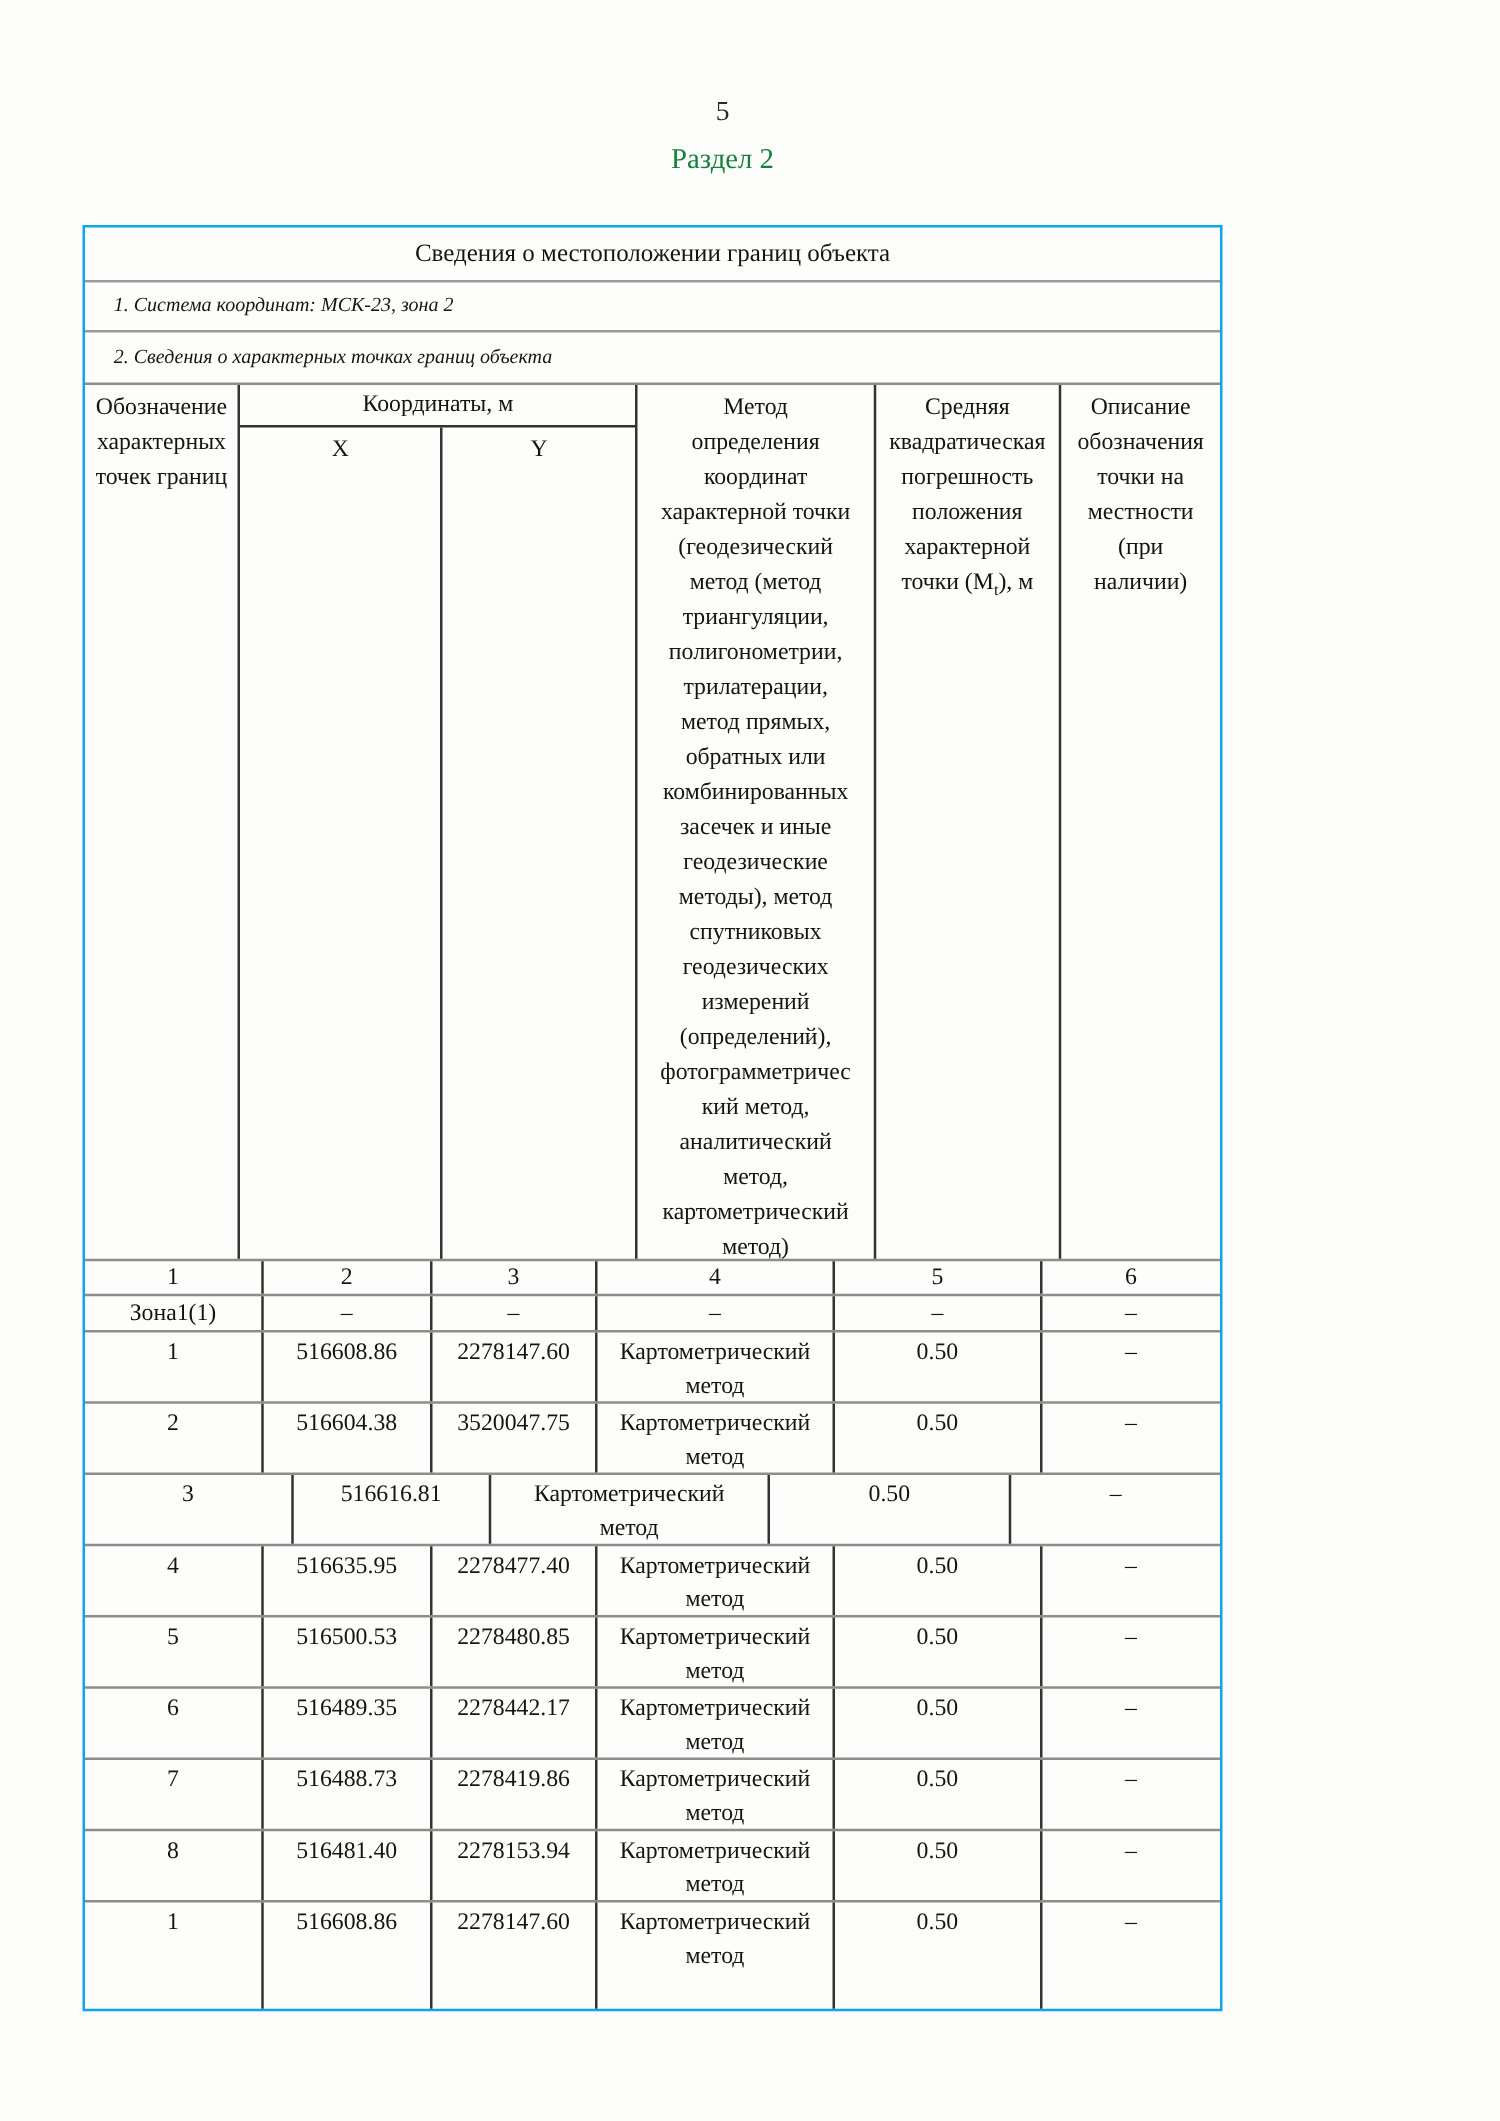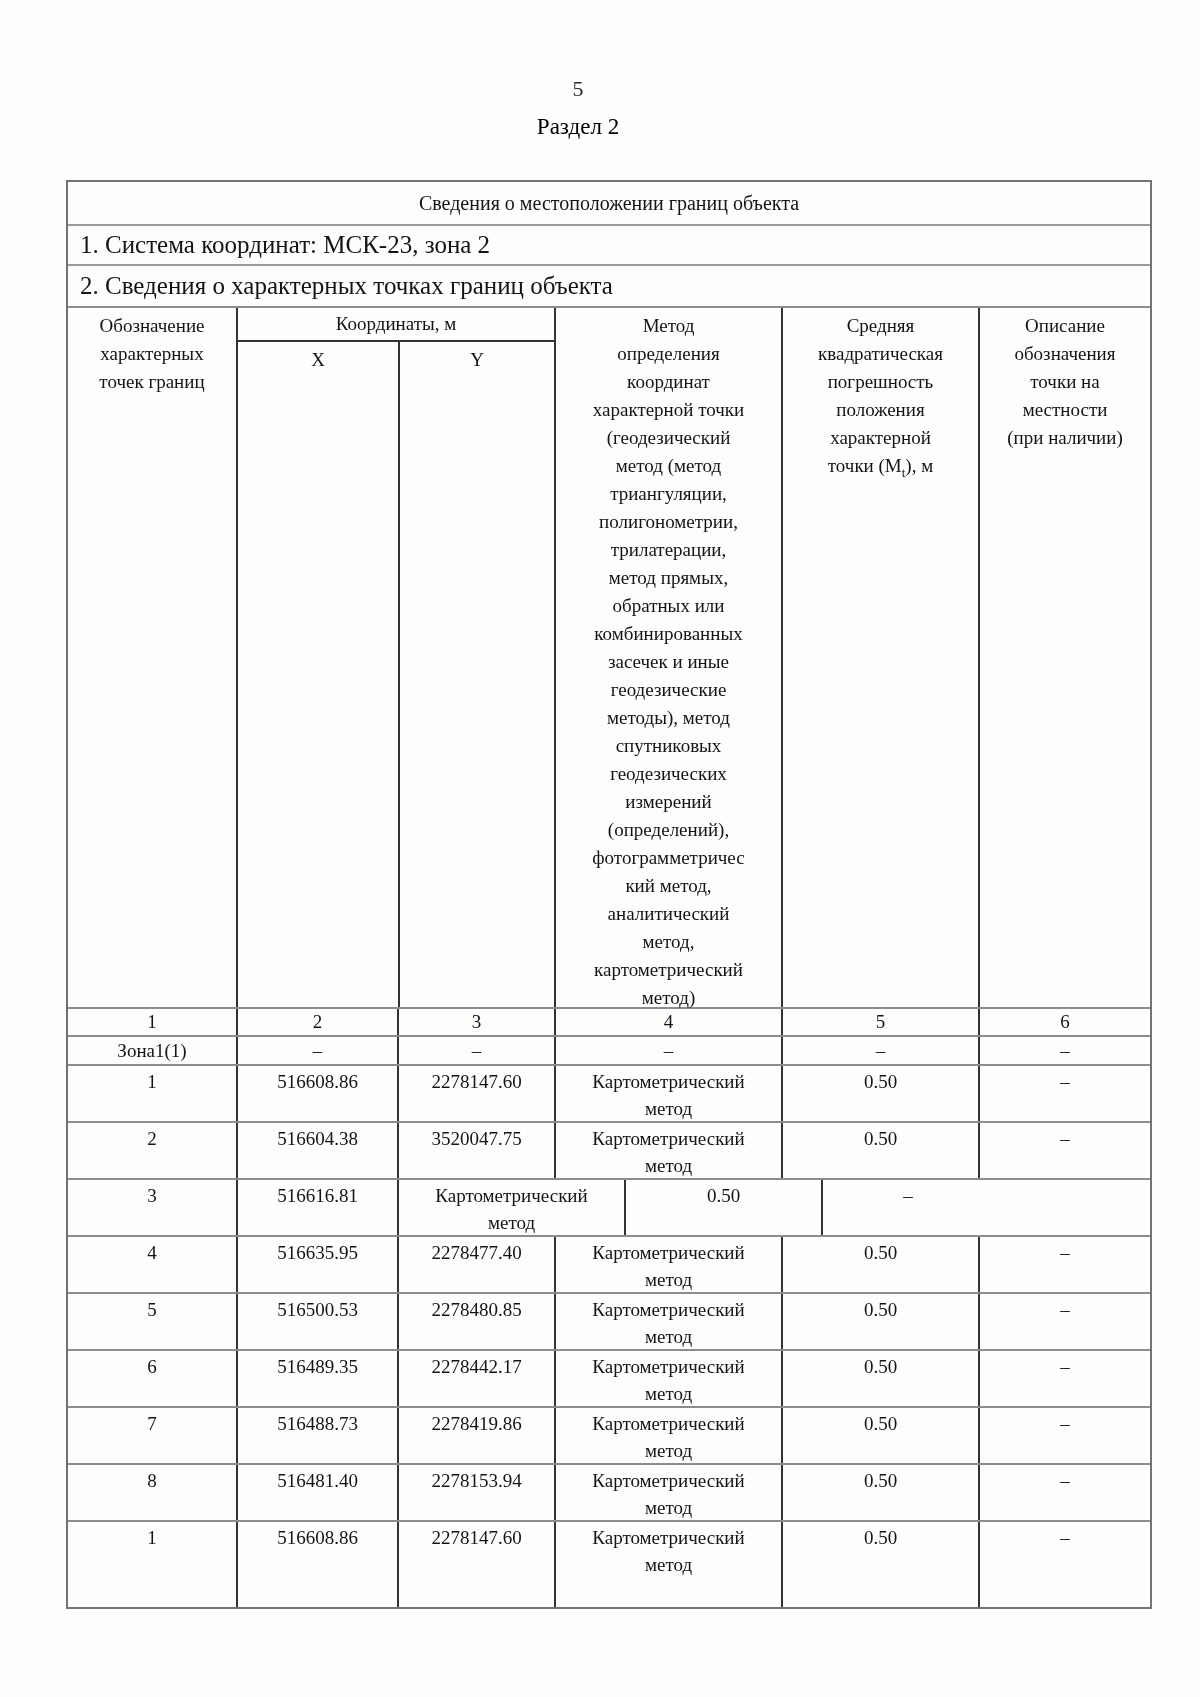--- a/index.html
+++ b/index.html
@@ -23,43 +23,44 @@
     font-size: 22px;
     color: #2a2a2a;
   }
   .section-title {
     position: absolute;
     top: 114px;
     left: 0;
     width: 1156px;
     text-align: center;
     font-size: 23px;
-    color: #000000;
+    color: #15803d;
   }
   .doc-table {
     position: absolute;
     left: 66px;
     top: 180px;
-    width: 1086px;
-    border: 2px solid #737373;
+    width: 912px;
+    border: 2px solid #0ea5e9;
     background: #fdfdfb;
   }
   .t-title {
     height: 42px;
     display: flex;
     align-items: center;
     justify-content: center;
     font-size: 20px;
   }
   .t-note {
     display: flex;
     align-items: center;
-    padding-left: 12px;
-    font-size: 25px;
+    padding-left: 23px;
+    font-size: 16px;
     border-top: 2px solid #9a9a9a;
+    font-style: italic;
   }
   .t-note.n1 { height: 40px; }
   .t-note.n2 { height: 42px; }
   .t-header {
     display: flex;
     height: 701px;
     border-top: 2px solid #8d8d8d;
     font-size: 19px;
     line-height: 28px;
     text-align: center;

